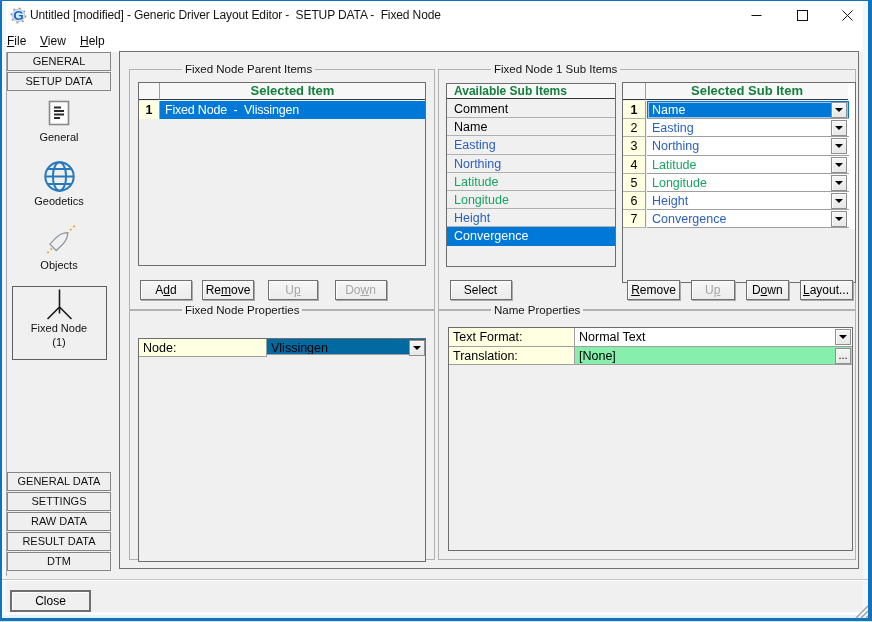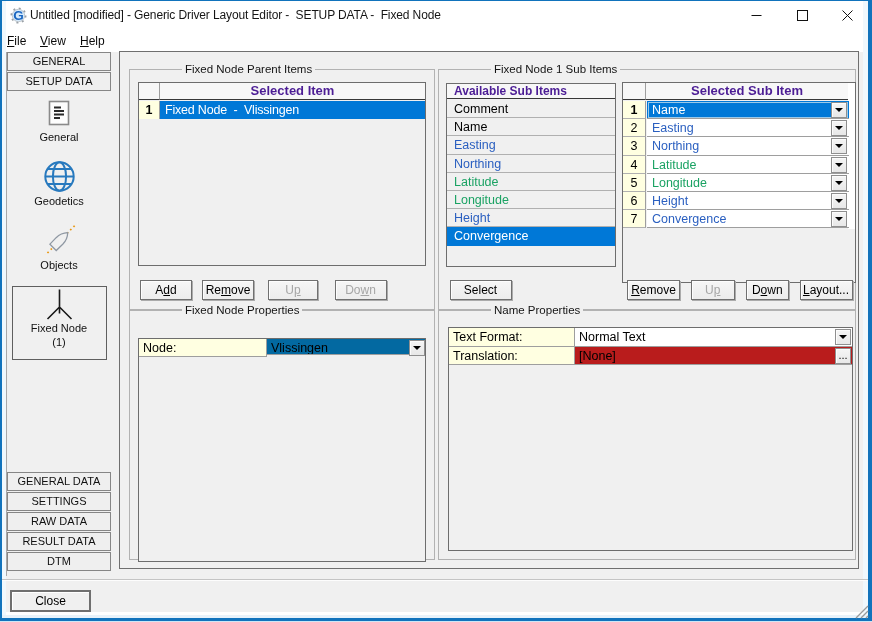--- a/index.html
+++ b/index.html
@@ -23,21 +23,21 @@
 
 .sbtn{position:absolute;left:7px;width:104px;height:19px;border:1px solid #868686;background:#efefef;font-size:11px;color:#111;text-align:center;line-height:17px;}
 .slbl{position:absolute;width:104px;left:7px;text-align:center;font-size:11px;color:#111;}
 #fnbox{left:12px;top:286px;width:95px;height:74px;border:1px solid #5f5f5f;background:#f0f0f0;}
 
 #panel{left:119px;top:51px;width:740px;height:518px;border:1px solid #6f6f6f;background:#f0f0f0;}
 .grp{position:absolute;border:1px solid #b2b2b2;}
 .grp>span{position:absolute;top:-7px;left:4px;background:#f0f0f0;padding:0 3px;font-size:11.5px;color:#141414;line-height:13px;white-space:nowrap;margin-left:48px;}
 
 .tbl{position:absolute;border:1px solid #6d6d6d;background:#f0f0f0;}
-.hdr{position:absolute;background:#f7f7f7;border-bottom:1px solid #383838;font-weight:bold;font-size:13px;color:#4c1d95;}
+.hdr{position:absolute;background:#f7f7f7;border-bottom:1px solid #383838;font-weight:bold;font-size:13px;color:#15803d;}
 .cell{position:absolute;overflow:hidden;white-space:nowrap;font-size:12.5px;}
 .ylw{background:#ffffe1;}
 .sel{background:#0078d7;color:#fff;}
 .cline{border-right:1px solid #9e9e9e;}
 .bline{border-bottom:1px solid #b0b0b0;}
 .blue{color:#2a5fc0;}
 .green{color:#1aa263;}
 .nc{left:0;width:23px;height:18.2px;border-right:1px solid #9e9e9e;border-bottom:1px solid #b0b0b0;text-align:center;line-height:18px;}
 .cc{left:24px;width:201.5px;height:18.2px;line-height:18px;padding-left:5px;background:#fff;border-bottom:1px solid #9e9e9e;}
 .cc.sel{background:#0078d7;}
@@ -187,21 +187,21 @@
   <div class="btn" style="left:799.5px;top:280px;width:53px"><u>L</u>ayout...</div>
 
   <div class="grp" style="left:438px;top:310px;width:418px;height:250px">
       <span>Name Properties</span>
     </div>
   <div class="tbl" style="left:448px;top:327px;width:405px;height:224px">
     <div class="cell ylw cline" style="left:0;top:0;width:126px;height:18.5px;line-height:18px;padding-left:4px;border-bottom:1px solid #9e9e9e">Text Format:</div>
     <div class="cell" style="left:126px;top:0;width:277px;height:18.5px;line-height:18px;padding-left:4px;background:#fff;border-bottom:1px solid #9e9e9e">Normal Text</div>
     <div class="cb" style="left:386px;top:1px"></div>
     <div class="cell ylw cline" style="left:0;top:18.5px;width:126px;height:18.5px;line-height:18px;padding-left:4px;border-bottom:1px solid #9e9e9e">Translation:</div>
-    <div class="cell" style="left:126px;top:18.5px;width:277px;height:18.5px;line-height:18px;padding-left:4px;background:#b91c1c;border-bottom:1px solid #9e9e9e">[None]</div>
+    <div class="cell" style="left:126px;top:18.5px;width:277px;height:18.5px;line-height:18px;padding-left:4px;background:#86efac;border-bottom:1px solid #9e9e9e">[None]</div>
     <div class="abs" style="left:386px;top:19.5px;width:16px;height:16px;border:1px solid #8f8f8f;background:linear-gradient(#f5f5f5,#e8e8e8);box-shadow:inset 1px 1px 0 #fcfcfc;font-size:11px;text-align:center;line-height:13px">...</div>
   </div>
 
   <div class="abs" style="left:10px;top:590px;width:81px;height:22px;border:2px solid #6f6f6f;background:#f0f0f0;box-shadow:inset 1px 1px 0 #fff;font-size:12px;text-align:center;line-height:18px">Close</div>
 
   <div class="abs" style="left:2px;top:579px;width:866px;height:1px;background:#c4c4c4"></div>
   <div class="abs" style="left:2px;top:580px;width:866px;height:1px;background:#fdfdfd"></div>
   <svg class="abs" style="left:855px;top:605px" width="14" height="14" viewBox="0 0 14 14">
     <path d="M13 1 L1 13 M13 6 L6 13 M13 11 L11 13" stroke="#9a9a9a" stroke-width="1.3"></path>
   </svg>

